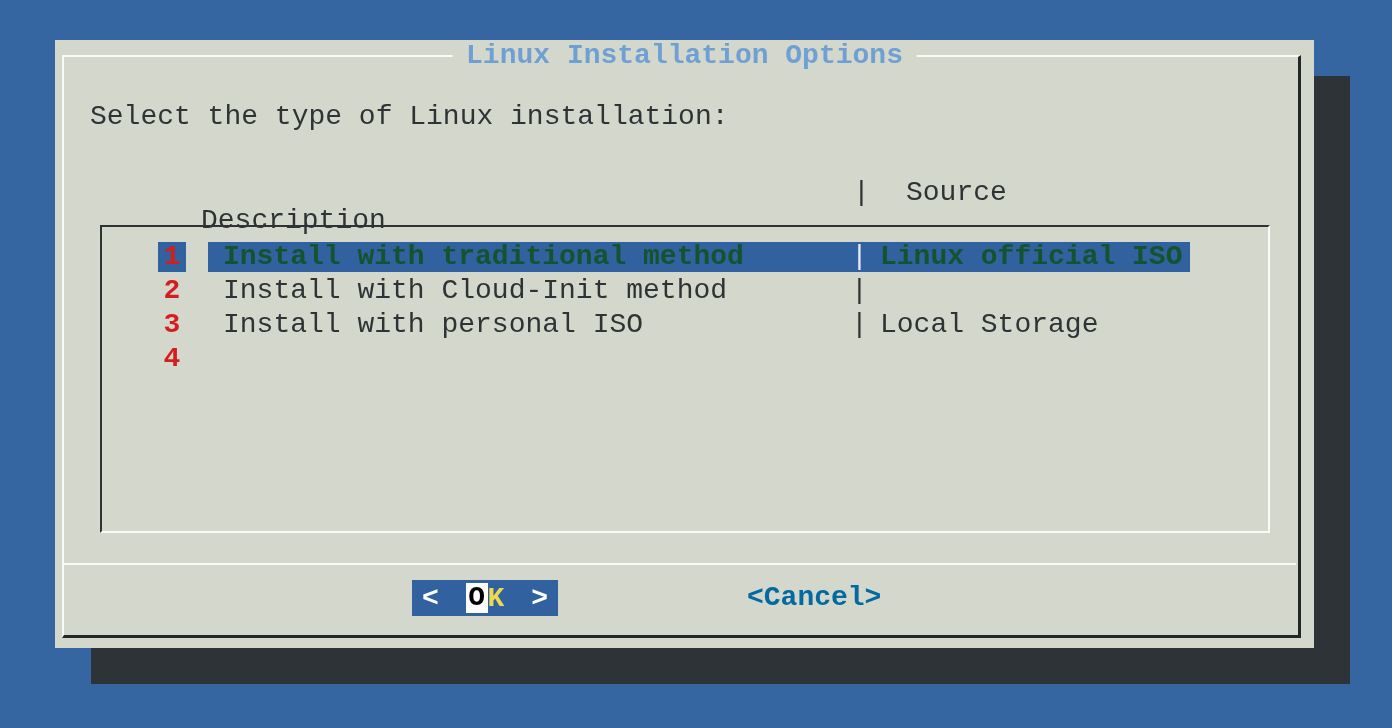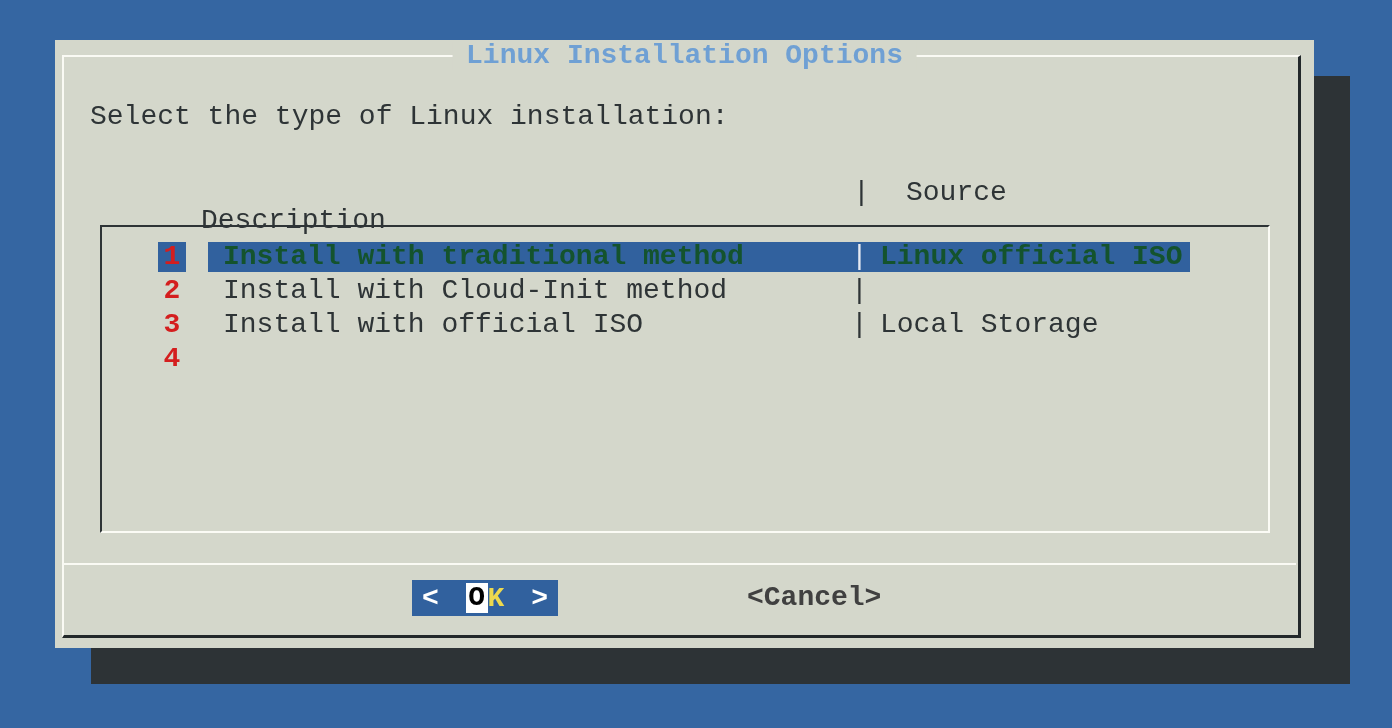--- a/index.html
+++ b/index.html
@@ -88,21 +88,21 @@
   }
   .ok-button .angle{color:#FFFFFF;}
   .ok-group{display:flex;align-items:center;}
   .ok-cursor{
     display:inline-block;width:22px;height:30px;line-height:30px;
     background:#FFFFFF;color:#000000;text-align:center;
   }
   .ok-rest{color:#EDD94E;}
   .cancel-button{
     position:absolute;left:692px;top:540px;height:36px;line-height:36px;
-    color:#404040;font-weight:bold;white-space:nowrap;cursor:default;
+    color:#0369a1;font-weight:bold;white-space:nowrap;cursor:default;
   }
 </style>
 </head>
 <body>
 
 <div class="screen">
   <div class="shadow"></div>
 
   <div class="dialog">
     <div class="frame"></div>
@@ -126,21 +126,21 @@
       </div>
 
       <div class="menu-row" style="top:47px;">
         <span class="num">2</span>
         <span class="desc">Install with Cloud-Init method</span>
         <span class="pipe">|</span>
       </div>
 
       <div class="menu-row" style="top:81px;">
         <span class="num">3</span>
-        <span class="desc">Install with official ISO</span>
+        <span class="desc">Install with personal ISO</span>
         <span class="pipe">|</span>
         <span class="src">Local Storage</span>
       </div>
 
       <div class="menu-row" style="top:115px;">
         <span class="num">4</span>
       </div>
 
     </div>
 

